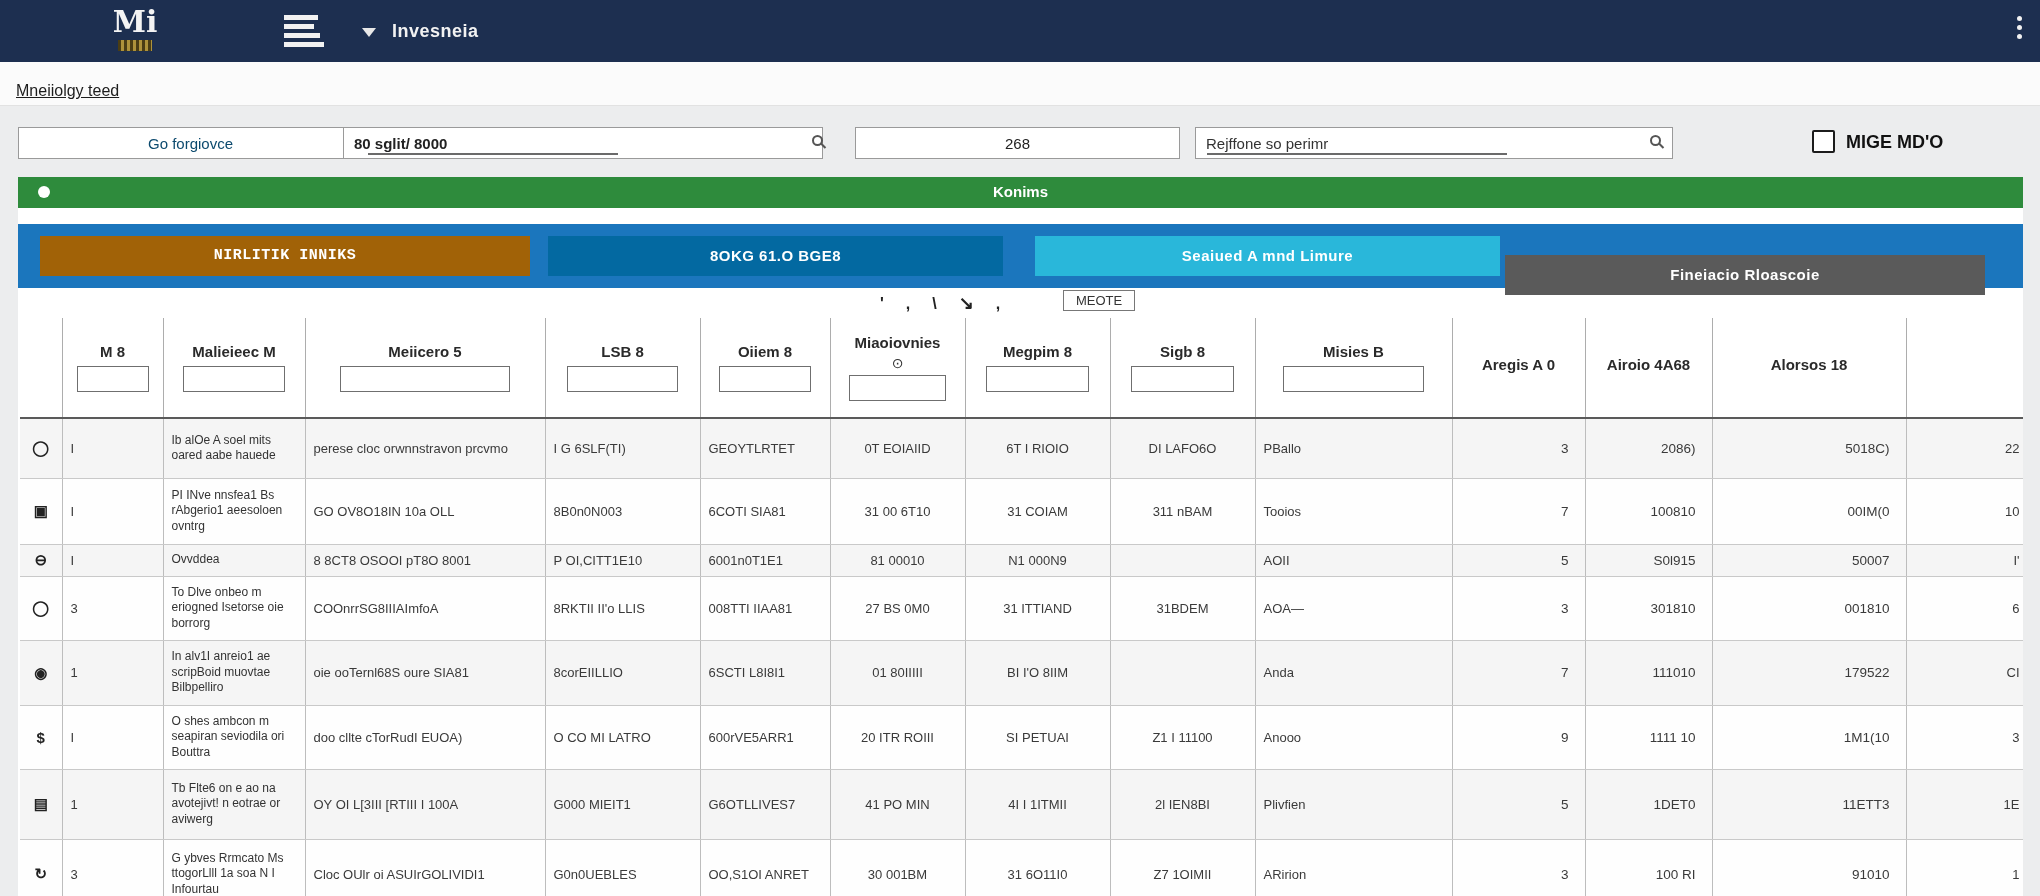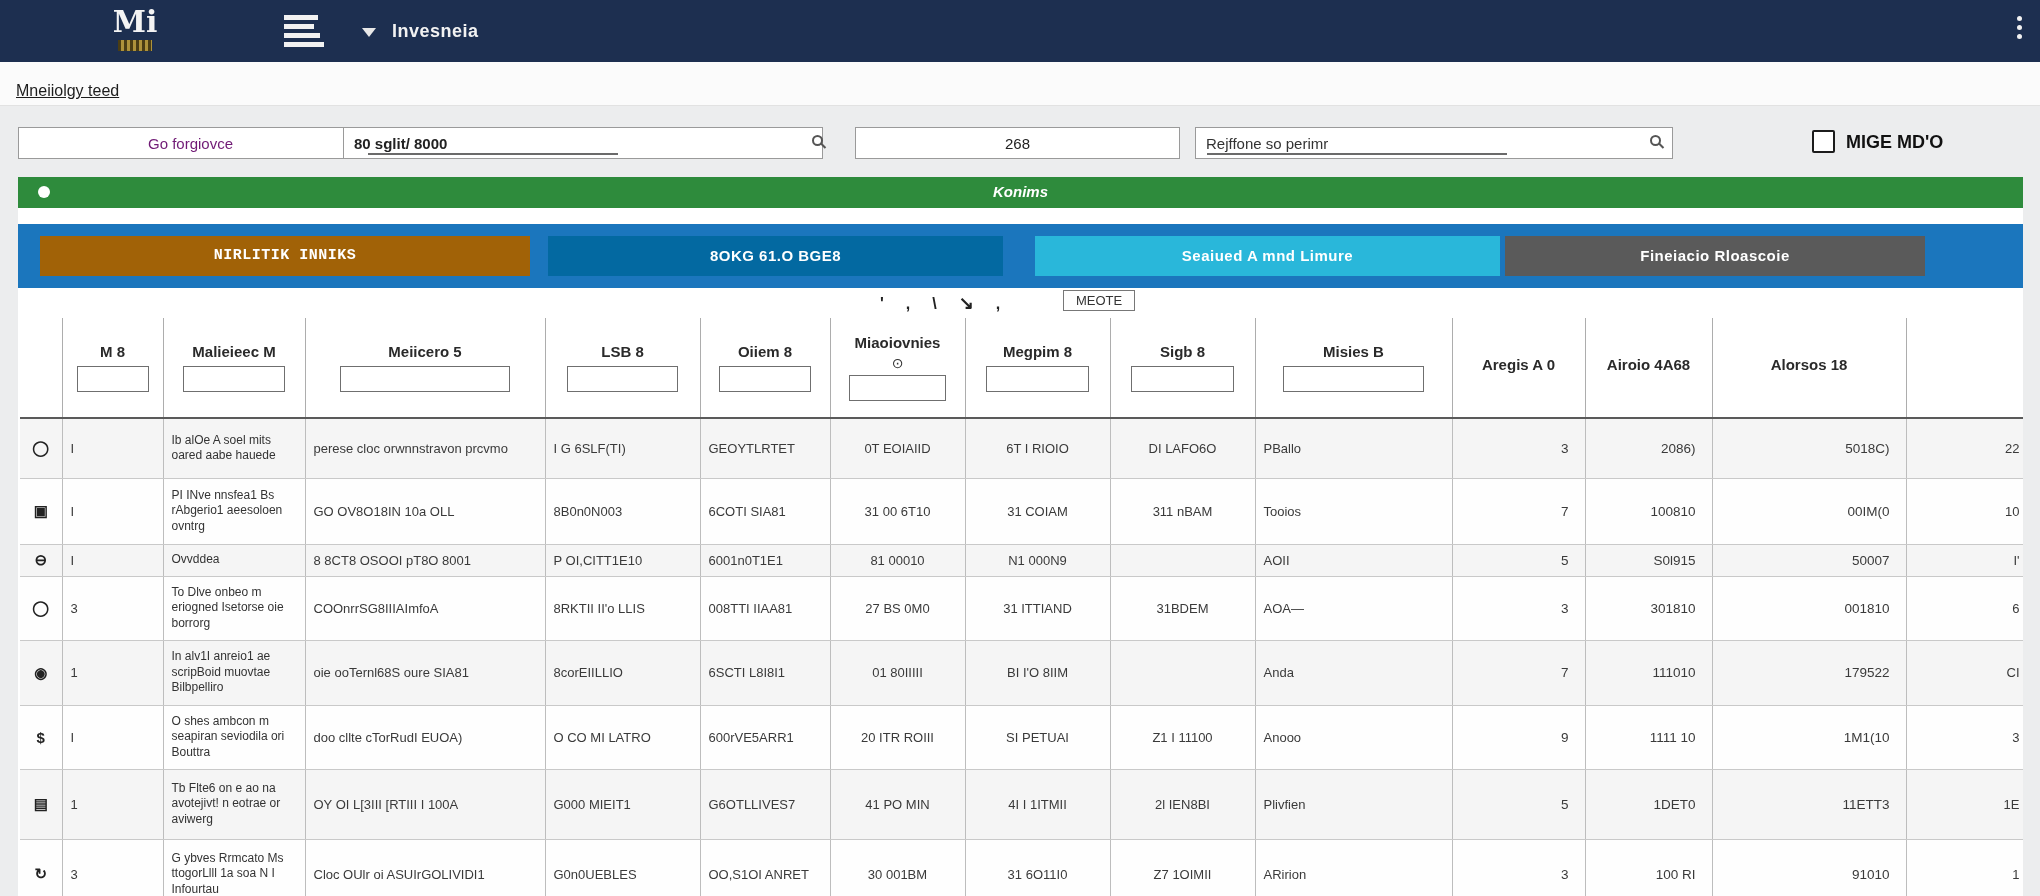--- a/index.html
+++ b/index.html
@@ -23,21 +23,21 @@
   .kebab i { display:block; width:5px; height:5px; border-radius:50%; background:#f2f2f2; margin:0 auto 4px; }
 
   
   .crumbbar { position:absolute; left:0; top:62px; width:2040px; height:44px; background:#fbfbfb; border-bottom:1px solid #e2e2e2; }
   .crumb { position:absolute; left:16px; top:20px; font-size:16px; color:#1d1d1d;text-decoration:underline; }
 
   
   .filters { position:absolute; left:0; top:127px; width:2040px; height:40px; }
   .f-input { position:absolute; top:0; height:32px; background:#fff; border:1px solid #9a9a9a; font-size:15px; color:#222;
              font-family:"Liberation Sans", sans-serif; padding:0 10px; }
-  .f1 { left:18px;  width:345px; text-align:center; color:#701a75; }
+  .f1 { left:18px;  width:345px; text-align:center; color:#0c4a6e; }
   .f2 { left:343px; width:480px;font-weight:bold; }
   .f3 { left:855px; width:325px; text-align:center; }
   .f4 { left:1195px; width:478px; color:#333; }
   .u-bar { position:absolute; height:2px; background:#6a6a6a; top:26px; }
   .u2 { left:368px; width:250px; } .u4 { left:1207px; width:300px; }
   .mag { position:absolute; top:8px; width:11px; height:11px; border:2px solid #555; border-radius:50%; }
   .mag::after { content:""; position:absolute; width:2px; height:7px; background:#555; right:-3px; bottom:-5px; transform:rotate(-45deg); }
   .mag2 { left:812px; } .mag4 { left:1650px; }
   .chk { position:absolute; left:1812px; top:3px; width:23px; height:23px; background:#fff; border:2.5px solid #1c1c1c; border-radius:2px; cursor:pointer; }
   .chk-label { position:absolute; left:1846px; top:5px; font-size:18px; font-weight:bold; color:#111;text-align:right; }
@@ -50,21 +50,21 @@
   .status-dot { position:absolute; left:20px; top:9px; width:12px; height:12px; border-radius:50%; background:#fff; }
   .status-label { position:absolute; left:0; right:0; top:6px; text-align:center; color:#fff; font-size:15px; font-weight:bold; }
 
   
   .tabband { position:absolute; left:18px; top:224px; width:2005px; height:64px; background:#1b76bd; }
   .tab { position:absolute; top:12px; height:40px; line-height:40px; text-align:center; color:#fff; font-size:15px;
          font-weight:bold; letter-spacing:.5px; cursor:pointer; }
   .tab0 { left:22px;   width:490px; }
   .tab1 { left:530px;  width:455px; }
   .tab2 { left:1017px; width:465px; }
-  .tab3 { left:1487px; width:420px; }
+  .tab3 { left:1487px; width:480px;margin-top:19px; }
 
   
   .scratch { position:absolute; left:880px; top:292px; height:24px; font-size:16px; color:#222; }
   .scratch span { display:inline-block; margin-right:22px; font-weight:bold; }
   .mark-cursor { font-size:18px; }
   .note-box { position:absolute; left:1063px; top:290px; border:1px solid #777; background:#fefefe; font-size:13px;
               color:#333; padding:2px 12px; }
 
   
   .grid-wrap { position:absolute; left:20px; top:318px; width:2003px; height:578px; overflow:hidden; background:#fff; }
@@ -120,21 +120,21 @@
   <input class="f-input f3" value="268" style="">
   <input class="f-input f4" value="Rejffone so perimr" style="">
   <div class="u-bar u4"></div>
   <span class="mag mag4"></span>
   <div class="chk"></div>
   <div class="chk-label">MIGE MD'O</div>
 </div>
 
 <div class="panel"></div>
 
-<div class="statusbar" style="background-color: rgb(46, 139, 60); font-style: italic;">
+<div class="statusbar" style="background-color: rgb(46, 139, 60);">
   <div class="status-dot"></div>
   <div class="status-label">Konims</div>
 </div>
 
 <div class="tabband" style="background-color: rgb(27, 118, 189);">
   <div class="tab tab0" style="background-color: #a16207; font-family: Liberation Mono, monospace;">NIRLITIK INNIKS</div>
   <div class="tab tab1" style="background-color: #0369a1;">8OKG 61.O BGE8</div>
   <div class="tab tab2" style="background-color: rgb(41, 183, 218);">Seaiued A mnd Limure</div>
   <div class="tab tab3" style="background-color: rgb(90, 90, 90);">Fineiacio Rloascoie</div>
 </div>

